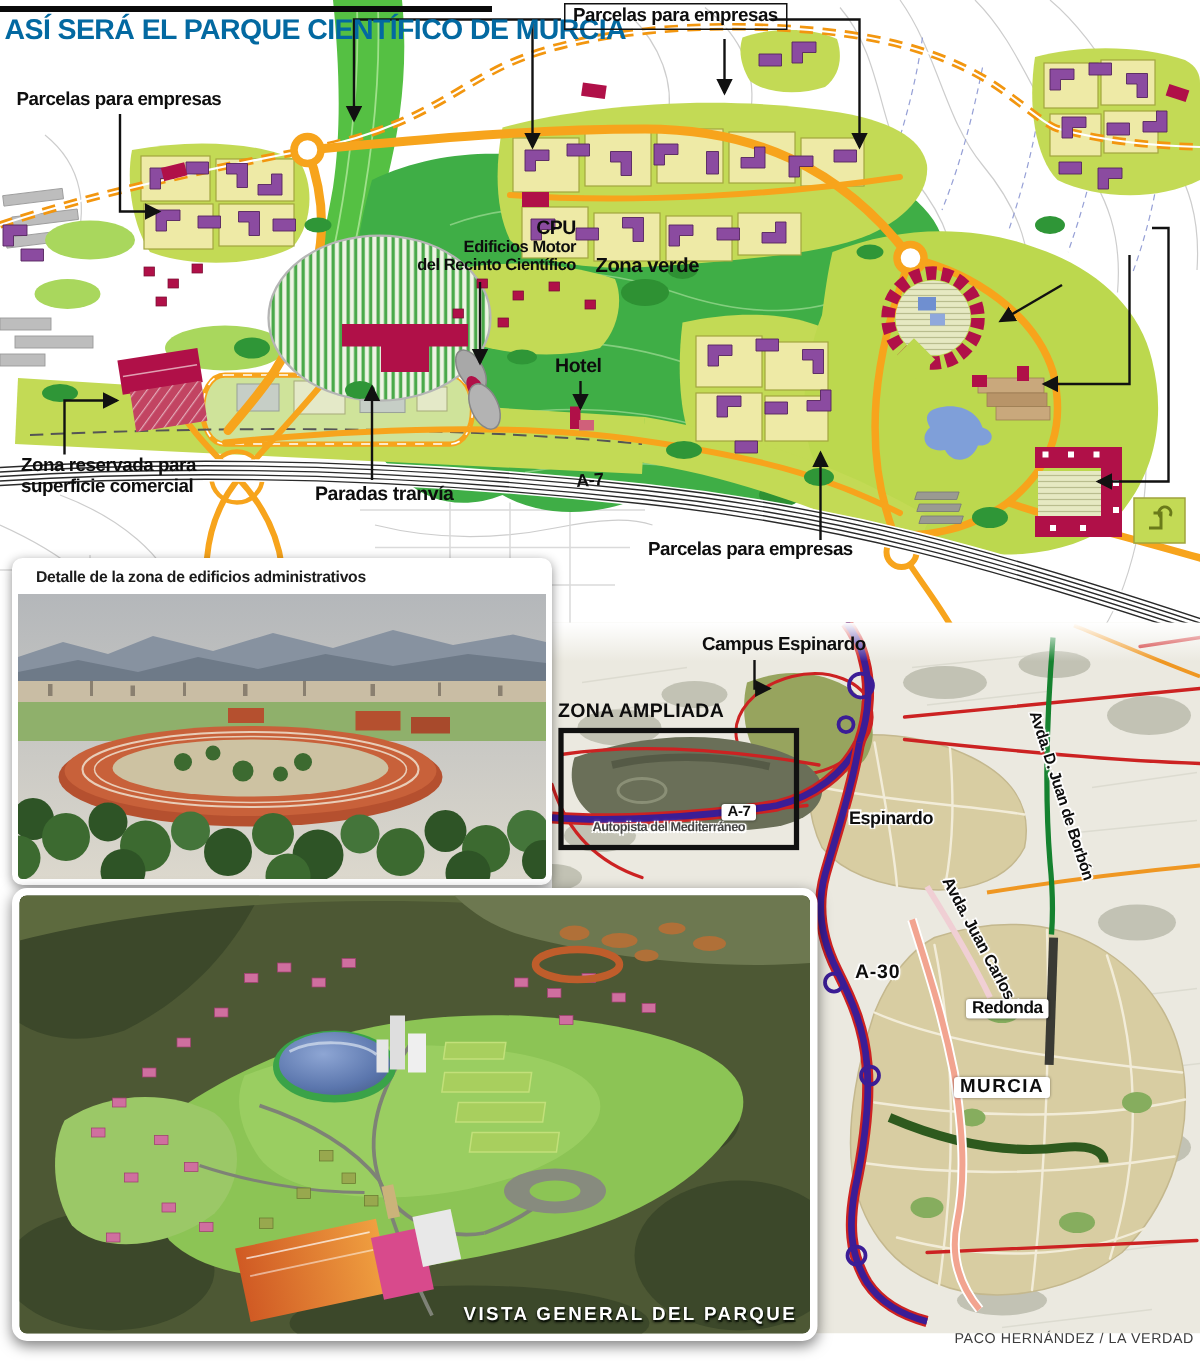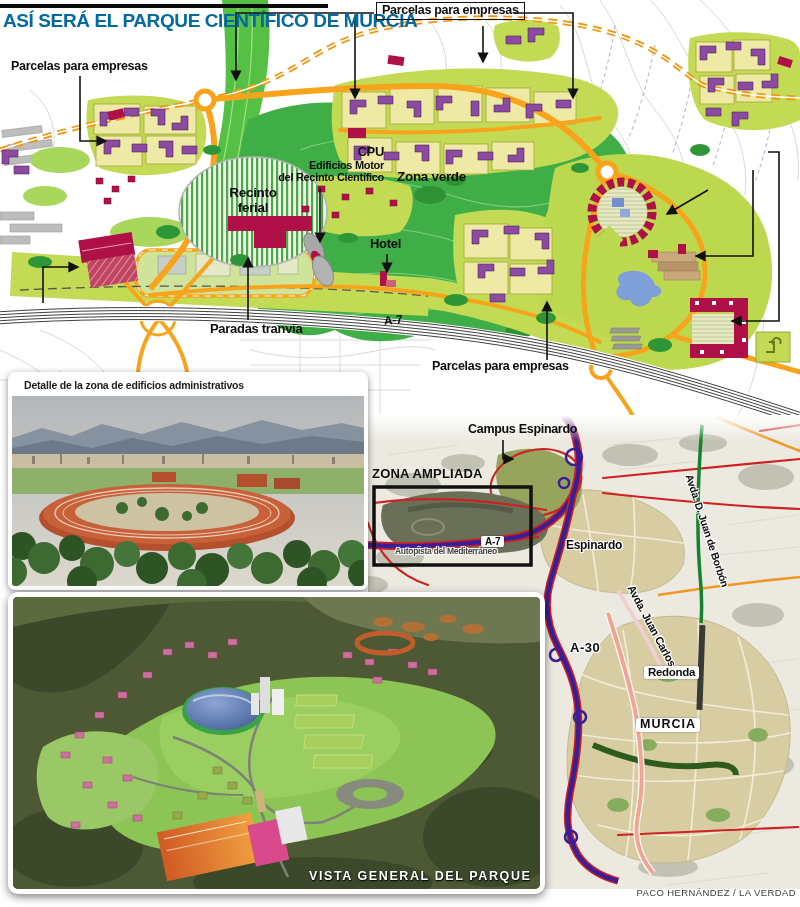--- a/index.html
+++ b/index.html
@@ -359,25 +359,25 @@
 
   <div class="lbl" style="left:11px;top:60px;font-size:12.5px;z-index:4;">Parcelas para empresas</div>
   <div class="lbl" style="left:376px;top:2px;font-size:12.5px;border:1.5px solid #111;padding:1px 5px;background:rgba(255,255,255,.0);z-index:4;">Parcelas para empresas</div>
   <div class="lbl" style="left:432px;top:360px;font-size:12.5px;z-index:4;">Parcelas para empresas</div>
   <div class="lbl" style="left:248px;top:145px;width:136px;text-align:right;z-index:4;">
     <div style="font-size:13px;">CPU</div>
     <div style="font-size:11px;">Edificios Motor</div>
     <div style="font-size:11px;">del Recinto Científico</div>
   </div>
   <div class="lbl" style="left:397px;top:170px;font-size:13.5px;z-index:4;">Zona verde</div>
-  <div class="lbl" style="left:200px;top:186px;width:106px;text-align:center;z-index:4;">
-    <div style="font-size:13.5px;">Recinto</div>
-    <div style="font-size:13.5px;">ferial</div>
+  <div class="lbl" style="left:370px;top:237px;font-size:13px;z-index:4;">Hotel</div>
+  <div class="lbl" style="left:14px;top:304px;font-size:12.5px;z-index:4;">
+    <div>Zona reservada para</div>
+    <div>superficie comercial</div>
   </div>
-  <div class="lbl" style="left:370px;top:237px;font-size:13px;z-index:4;">Hotel</div>
   <div class="lbl" style="left:210px;top:322px;font-size:13px;z-index:4;">Paradas tranvía</div>
   <div class="lbl" style="left:384px;top:314px;font-size:12px;transform:rotate(-4deg);z-index:4;">A-7</div>
 
   <div class="abs" id="area-map">
     <svg width="432" height="474" viewBox="0 0 432 474">
       <defs>
         <marker id="arr2" markerWidth="8" markerHeight="8" refX="6" refY="3.5" orient="auto">
           <path d="M0,0 L7,3.5 L0,7 Z" fill="#111"></path>
         </marker>
         <linearGradient id="fadeW" x1="0" y1="0" x2="0" y2="1">

